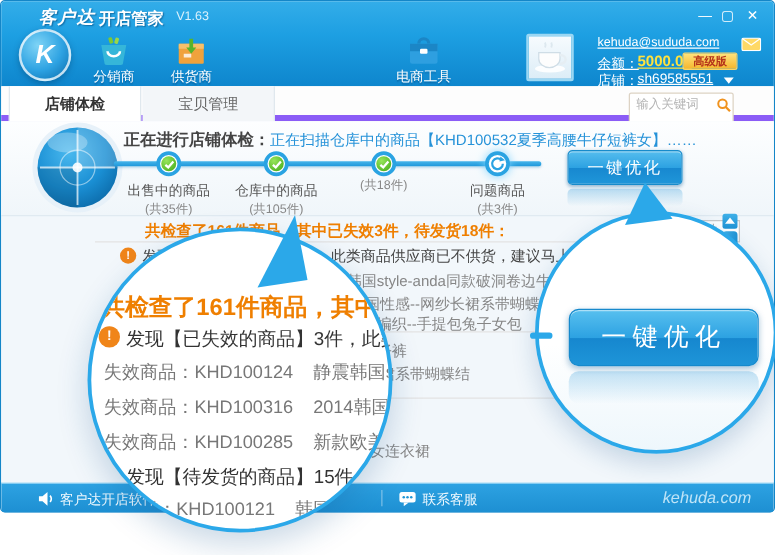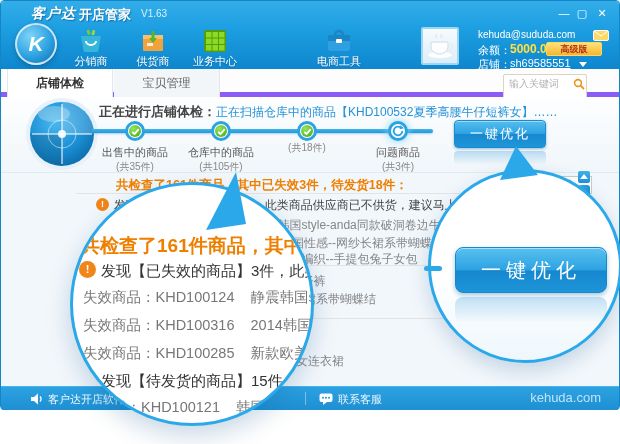--- a/index.html
+++ b/index.html
@@ -30,23 +30,23 @@
           line-height:14px;text-align:center;cursor:pointer;}
 
   .nav-item{position:absolute;top:26px;width:58px;height:42px;text-align:center;cursor:pointer;}
   .nav-item.active{background:linear-gradient(180deg,#0d7ab8,#0a6da8);
           border-left:1px solid rgba(255,255,255,.35);border-right:1px solid rgba(255,255,255,.35);}
   .nav-ico{display:block;margin:2px auto 0 auto;width:26px;height:24px;}
   .nav-label{display:block;color:#fff;font-size:11px;margin-top:1px;text-shadow:0 1px 1px rgba(0,60,110,.4);}
 
   .avatar{position:absolute;left:420px;top:26px;width:38px;height:38px;
           background:linear-gradient(180deg,#f7fbfe,#dcedf7);border:2px solid #9bd7f3;border-radius:2px;}
-  .acct{position:absolute;color:#fff;font-size:11px;white-space:nowrap;}
+  .acct{position:absolute;color:#fff;font-size:11px;white-space:nowrap;text-decoration:underline;}
   .balance-val{color:#ffe23d;font-weight:bold;font-size:12px;}
-  .badge{position:absolute;left:545px;top:41px;width:56px;height:14px;border-radius:2px;
+  .badge{position:absolute;left:545px;top:41px;width:44px;height:14px;border-radius:2px;
          background:linear-gradient(180deg,#ffe27a,#f5b62e);border:1px solid #f9d56a;
          color:#b5321a;font-size:9px;font-weight:bold;text-align:center;line-height:12px;}
   .shoplink{color:#fff;text-decoration:underline;cursor:pointer;}
   .caret{position:absolute;left:578px;top:61px;width:0;height:0;
          border-left:4px solid transparent;border-right:4px solid transparent;border-top:5px solid #fff;}
 
   
   .tabbar{position:absolute;left:0;top:68px;width:618px;height:28px;background:#fdfdfd;
           border-bottom:5px solid #8b5cf6;}
   .tab{position:absolute;top:0;height:28px;width:106px;text-align:center;line-height:28px;
@@ -102,21 +102,21 @@
           border-right:4px solid transparent;border-bottom:5px solid #fff;}
   .sb-thumb{position:absolute;left:577px;top:88px;width:12px;height:58px;border-radius:3px;
           background:linear-gradient(90deg,#45b2e8,#1f93d5);}
 
   
   .bottombar{position:absolute;left:0;top:385px;width:618px;height:24px;
           background:linear-gradient(180deg,#2da2e2,#1d8fd2);border-top:1px solid #45b4ec;
           border-radius:0 0 3px 3px;}
   .foot-tx{position:absolute;top:5px;color:#eef8fe;font-size:11px;white-space:nowrap;}
   .foot-sep{position:absolute;left:304px;top:5px;width:1px;height:13px;background:rgba(255,255,255,.4);}
-  .foot-site{position:absolute;right:18px;top:3px;color:#bfe4f7;font-size:13px;}
+  .foot-site{position:absolute;right:18px;top:3px;color:#bfe4f7;font-size:13px;font-style:italic;}
 
   
   .bubbleL{position:absolute;left:70px;top:182px;width:244px;height:244px;border-radius:50%;
           border:3px solid #2ba8e9;background:#fff;overflow:hidden;z-index:60;
           box-shadow:0 10px 25px rgba(20,80,140,.22);}
   .bubbleR{position:absolute;left:428px;top:169px;width:194px;height:194px;border-radius:50%;
           border:3px solid #2ba8e9;background:linear-gradient(180deg,#ffffff 55%,#eef7fc 100%);
           z-index:58;box-shadow:0 8px 20px rgba(20,80,140,.20);}
   .tail{position:absolute;z-index:61;}
   .dash{position:absolute;left:424px;top:266px;width:18px;height:5px;border-radius:3px;
@@ -166,37 +166,20 @@
       <div class="nav-item" style="left:123px;">
         <svg class="nav-ico" viewBox="0 0 26 24">
           <rect x="3" y="6" width="20" height="16" rx="1" fill="#f0a23c"></rect>
           <rect x="3" y="6" width="20" height="4" fill="#f7c06a"></rect>
           <rect x="11.5" y="2" width="3" height="8" fill="#58b42a"></rect>
           <polygon points="9,9 17,9 13,14" fill="#58b42a"></polygon>
           <rect x="7" y="14" width="6" height="3" fill="#fff" opacity=".8"></rect>
         </svg>
         <span class="nav-label">供货商</span>
       </div>
-      <div class="nav-item" style="left:185px;">
-        <svg class="nav-ico" viewBox="0 0 26 24">
-          <rect x="2" y="1" width="22" height="22" rx="2" fill="#4e9e0d"></rect>
-          <g fill="#8fd926">
-            <rect x="4" y="3" width="5.5" height="5.5"></rect>
-              <rect x="10.5" y="3" width="5.5" height="5.5"></rect>
-              <rect x="17" y="3" width="5.5" height="5.5"></rect>
-            <rect x="4" y="9.5" width="5.5" height="5.5"></rect>
-              <rect x="10.5" y="9.5" width="5.5" height="5.5"></rect>
-              <rect x="17" y="9.5" width="5.5" height="5.5"></rect>
-            <rect x="4" y="16" width="5.5" height="5.5"></rect>
-              <rect x="10.5" y="16" width="5.5" height="5.5"></rect>
-              <rect x="17" y="16" width="5.5" height="5.5"></rect>
-          </g>
-        </svg>
-        <span class="nav-label">业务中心</span>
-      </div>
       <div class="nav-item" style="left:309px;">
         <svg class="nav-ico" viewBox="0 0 26 24">
           <path d="M9 6 a4 4 0 0 1 8 0" stroke="#1b86c6" stroke-width="2.5" fill="none"></path>
           <rect x="2" y="6" width="22" height="16" rx="2" fill="#2e9fe0"></rect>
           <rect x="2" y="6" width="22" height="6" fill="#1b86c6"></rect>
           <rect x="10" y="10" width="6" height="4" rx="1" fill="#fff"></rect>
         </svg>
         <span class="nav-label">电商工具</span>
       </div>
 

